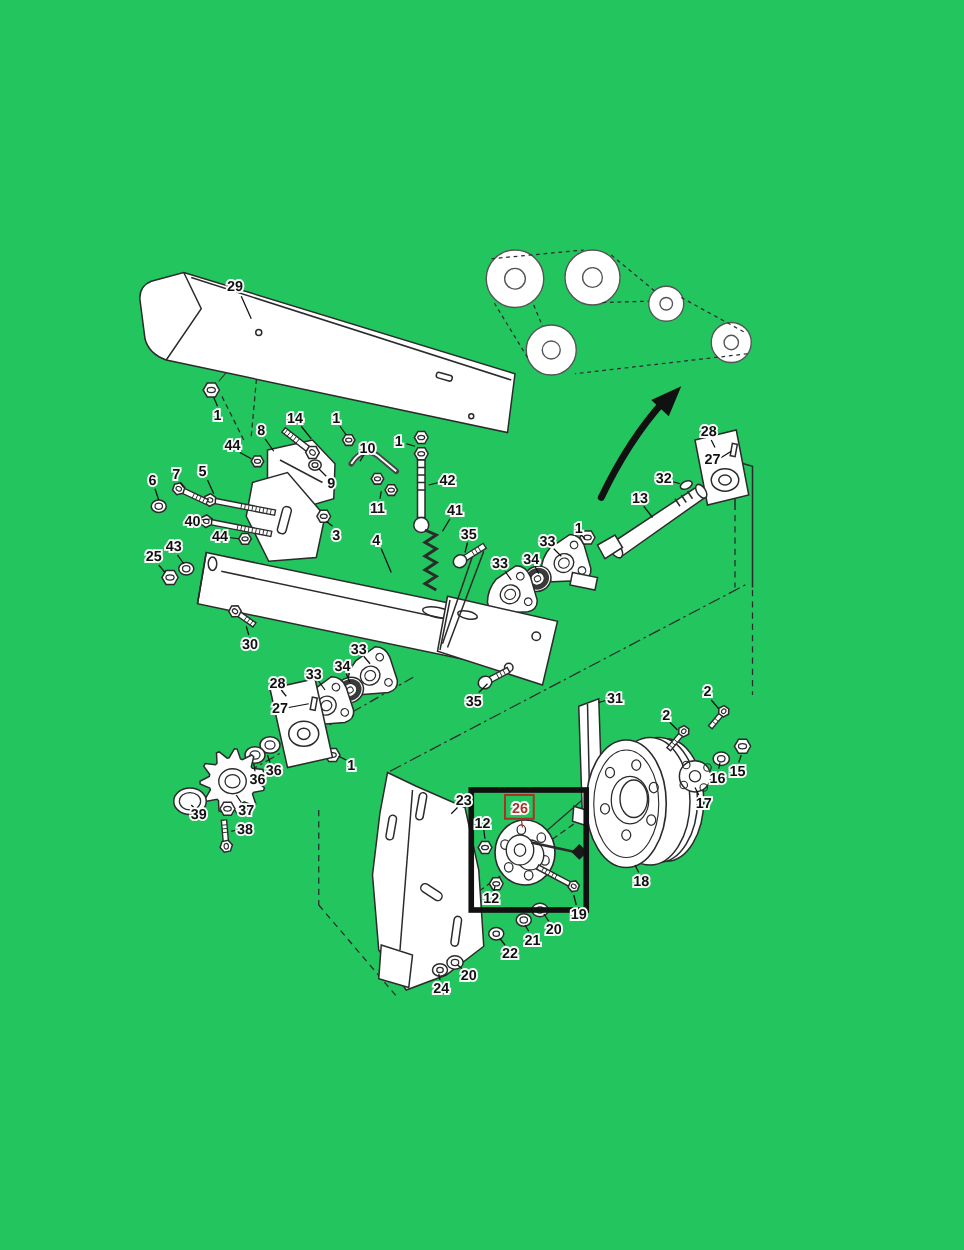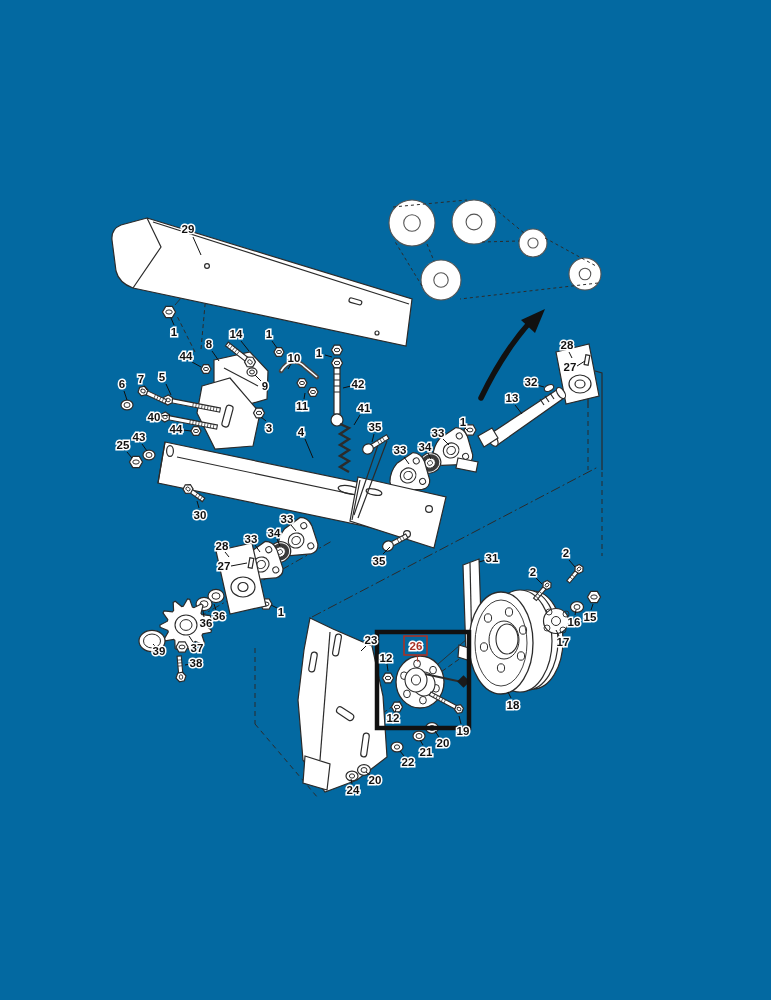--- a/index.html
+++ b/index.html
@@ -1,16 +1,16 @@
 <!DOCTYPE html>
 <html><head>
 <meta charset="utf-8">
 <style>
   html,body{margin:0;padding:0;background:#ffffff;}
-  .page{position:relative;width:771px;height:1000px;background:#0369a1;overflow:hidden;
+  .page{position:relative;width:771px;height:1000px;background:#22c55e;overflow:hidden;
         font-family:"Liberation Sans", sans-serif;}
   svg text.part-label{font-family:"Liberation Sans", sans-serif;font-weight:bold;
         font-size:11.5px;fill:#111;paint-order:stroke;stroke:#ffffff;stroke-width:3px;}
   svg text.part-label.red{fill:#a93226;}
   svg .ink{stroke:#2b2b2b;fill:none;stroke-width:1.2;}
   svg .fillw{fill:#ffffff;stroke:#2b2b2b;stroke-width:1.2;}
 </style>
 </head>
 <body>
 

